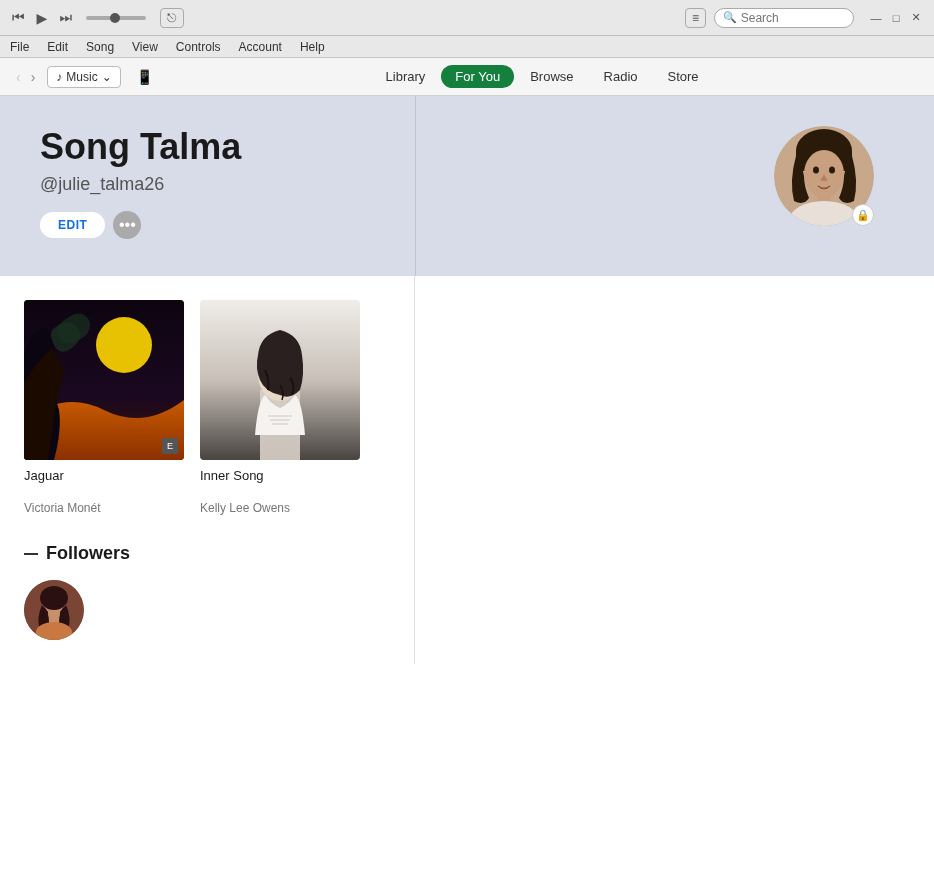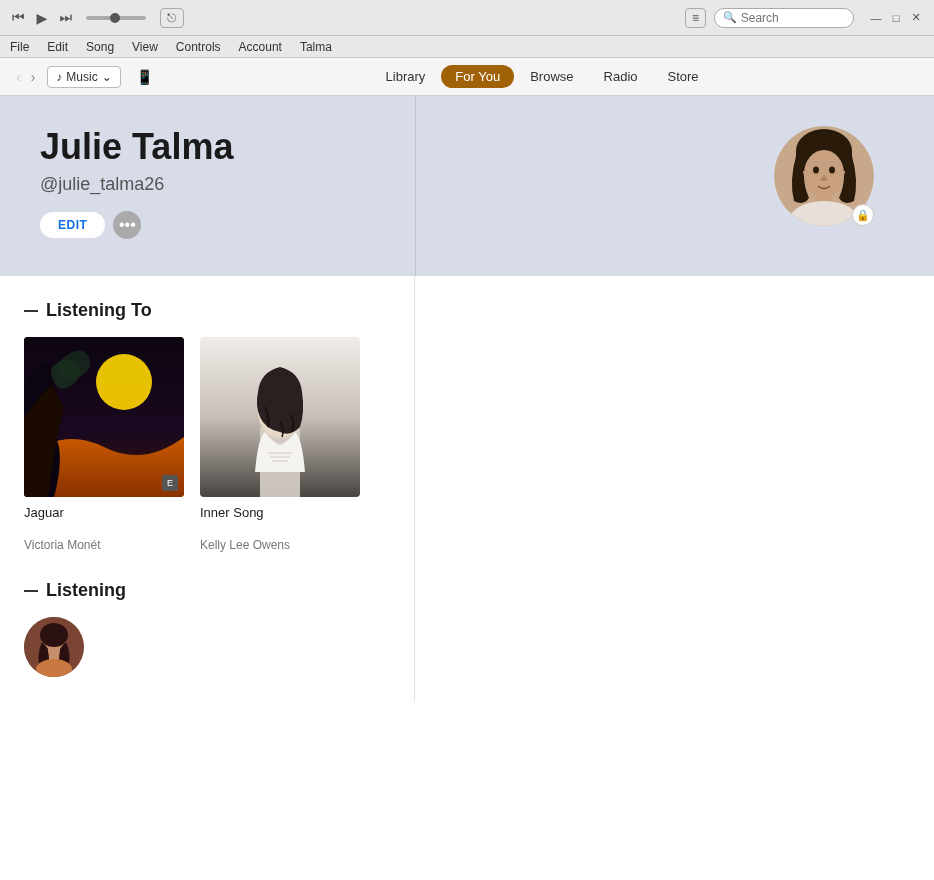--- a/index.html
+++ b/index.html
@@ -189,21 +189,21 @@
     }
     .tab {
       font-size: 13px;
       color: #333;
       padding: 4px 14px;
       border-radius: 14px;
       cursor: pointer;
       font-weight: 400;
     }
     .tab.active {
-      background: #a16207;
+      background: #15803d;
       color: white;
       font-weight: 500;
     }
 
     
     .main-area {
       flex: 1;
       display: flex;
       overflow: hidden;
       background: white;
@@ -445,21 +445,21 @@
   </div>
 </div>
 
 <div class="menu-bar">
   <span class="menu-item">File</span>
   <span class="menu-item">Edit</span>
   <span class="menu-item">Song</span>
   <span class="menu-item">View</span>
   <span class="menu-item">Controls</span>
   <span class="menu-item">Account</span>
-  <span class="menu-item">Talma</span>
+  <span class="menu-item">Help</span>
 </div>
 
 <div class="toolbar">
   <div class="nav-arrows">
     <button class="nav-btn disabled">‹</button>
     <button class="nav-btn">›</button>
   </div>
   <div class="source-selector">
     <span>♪</span>
     <span>Music</span>
@@ -473,21 +473,21 @@
     <span class="tab">Browse</span>
     <span class="tab">Radio</span>
     <span class="tab">Store</span>
   </div>
 </div>
 
 <div class="main-area">
   <div class="content-area">
 
     <div class="profile-header">
-      <h1 class="profile-name">Julie Talma</h1>
+      <h1 class="profile-name">Song Talma</h1>
       <p class="profile-handle">@julie_talma26</p>
       <div class="profile-actions">
         <button class="edit-btn">EDIT</button>
         <button class="more-btn">
           <span>•••</span>
         </button>
       </div>
       <div class="avatar-container">
         <div class="avatar-circle">
           
@@ -520,21 +520,20 @@
       </div>
 
       <div class="profile-divider"></div>
     </div>
 
     <div class="content-body">
 
       <div class="content-left">
 
         <div>
-          <h2 class="section-title">Listening To</h2>
           <div class="albums-grid">
 
             <div class="album-card">
               <div class="album-cover">
                 <div class="album-cover-jaguar">
                   
                   <svg width="160" height="160" viewBox="0 0 160 160" xmlns="http://www.w3.org/2000/svg">
 
                     <defs>
                       <linearGradient id="skyGrad" x1="0" y1="0" x2="0" y2="1">
@@ -595,21 +594,21 @@
                 </svg>
               </div>
               <div class="album-title">Inner Song</div>
               <div class="album-artist">Kelly Lee Owens</div>
             </div>
 
           </div>
         </div>
 
         <div class="followers-section">
-          <h2 class="section-title">Listening</h2>
+          <h2 class="section-title">Followers</h2>
           <div>
             <div class="follower-avatar">
               <svg width="60" height="60" viewBox="0 0 60 60" xmlns="http://www.w3.org/2000/svg">
                 <circle cx="30" cy="30" r="30" fill="#7a4535"></circle>
                 <ellipse cx="30" cy="25" rx="12" ry="13" fill="#c8906a"></ellipse>
                 <ellipse cx="30" cy="18" rx="14" ry="12" fill="#2a1010"></ellipse>
                 <path d="M18 25 Q12 38 16 50 Q22 55 28 52 Q24 42 24 32 Q22 28 18 25" fill="#2a1010"></path>
                 <path d="M42 25 Q48 38 44 50 Q38 55 32 52 Q36 42 36 32 Q38 28 42 25" fill="#2a1010"></path>
                 <rect x="25" y="37" width="10" height="12" fill="#c8906a"></rect>
                 <ellipse cx="30" cy="52" rx="18" ry="10" fill="#c87840"></ellipse>

